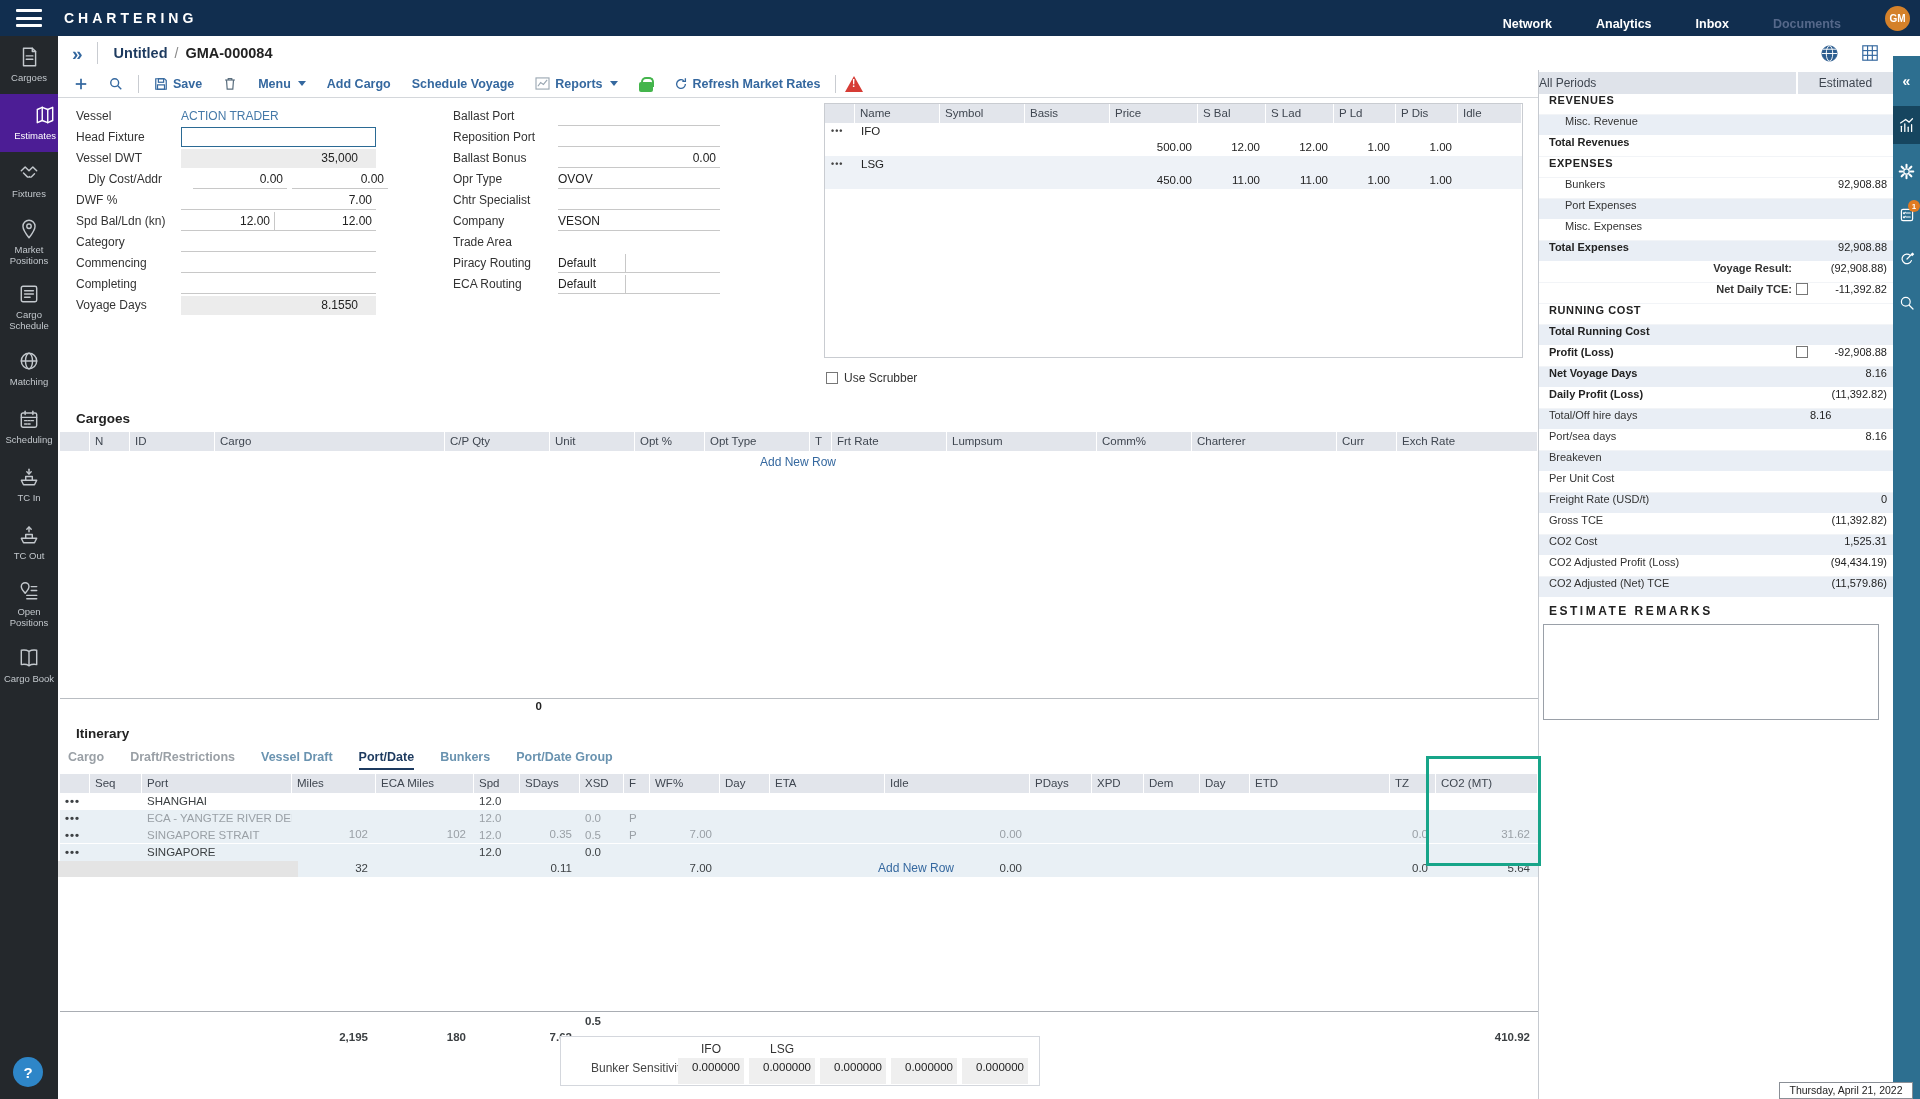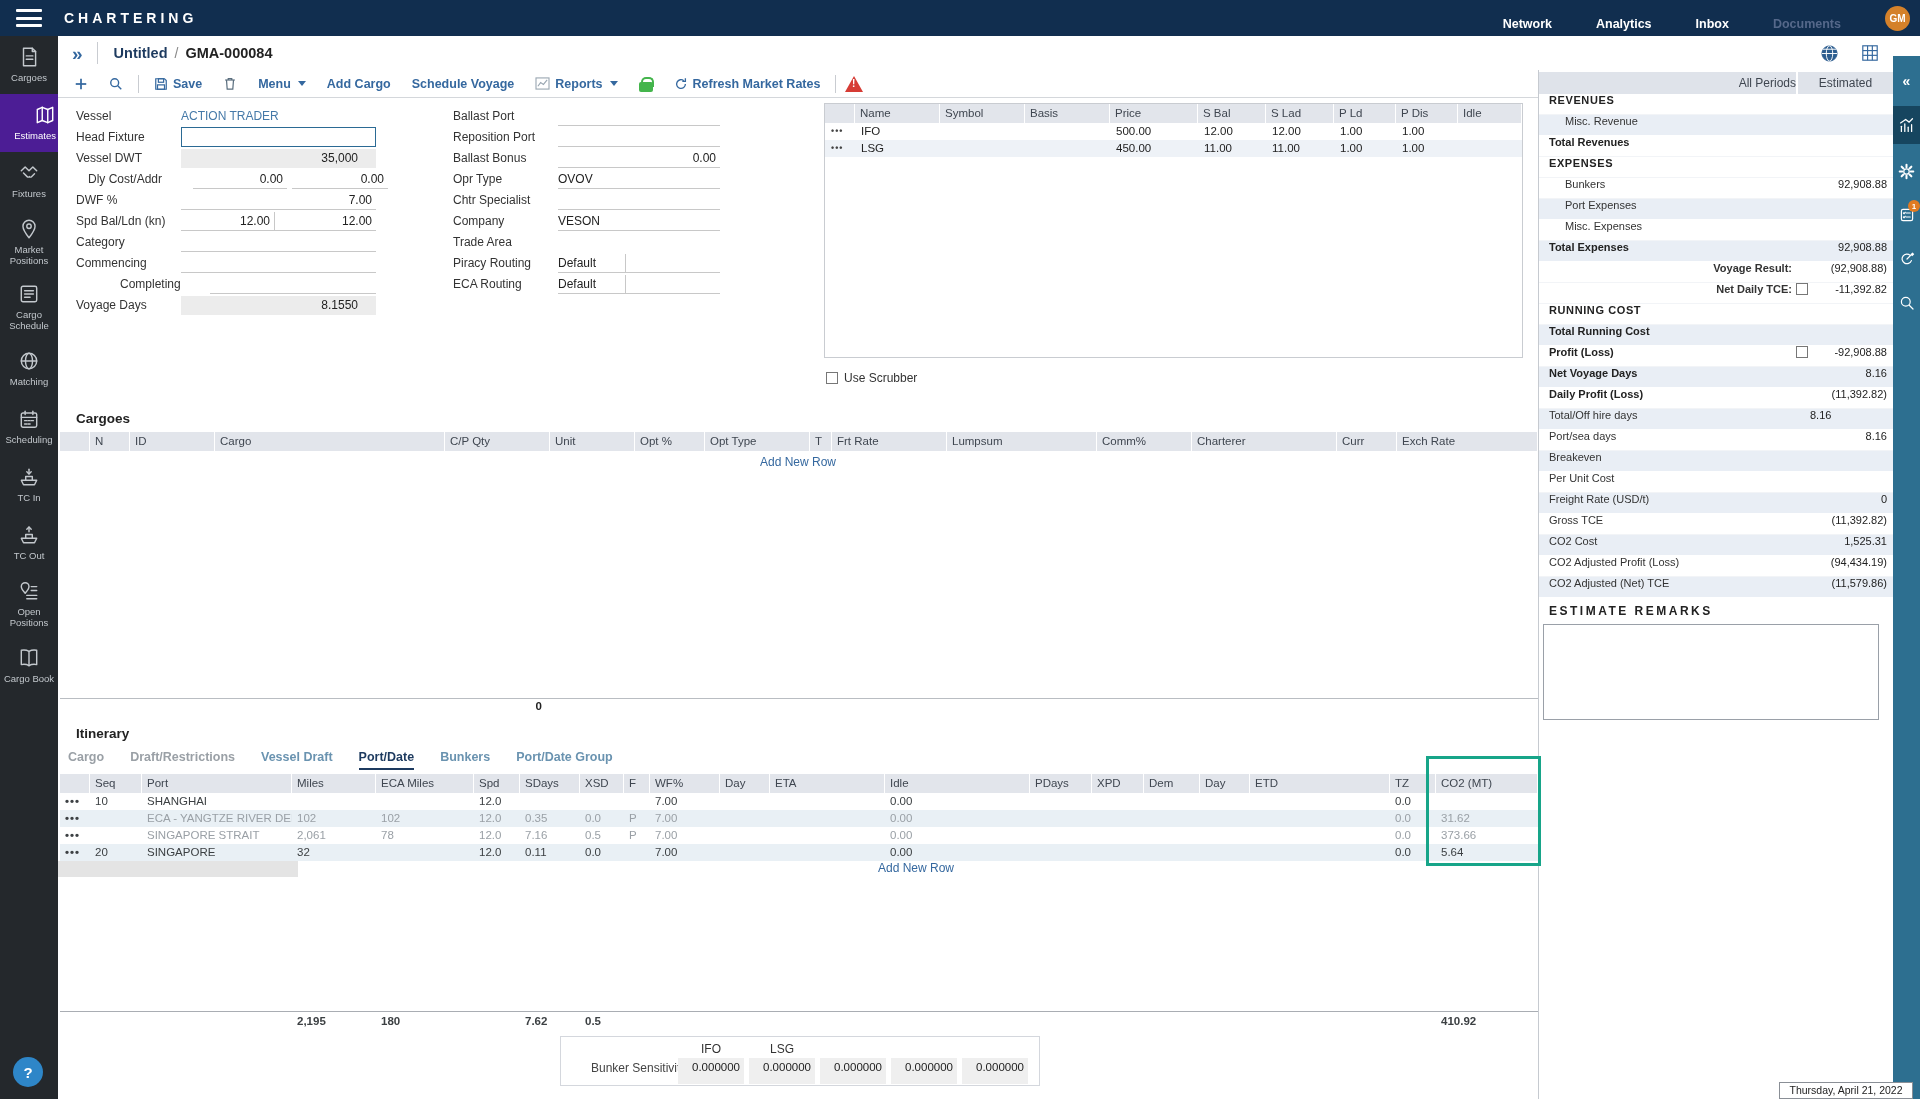--- a/index.html
+++ b/index.html
@@ -71,37 +71,37 @@
   
   .it-tabs { position:absolute; left:10px; top:652px; display:flex; gap:26px; font-size:12.5px; font-weight:bold; }
   .it-tab { color:#6a93b0; padding-bottom:4px; cursor:pointer; }
   .it-tab.dim { color:#9aa0a6; }
   .it-tab.active { color:#1d3a5f; border-bottom:2.5px solid #1d3a5f; }
   .it-grid { position:absolute; left:2px; width:1478px; display:grid; grid-template-columns:30px 52px 150px 84px 98px 46px 60px 44px 26px 70px 50px 115px 145px 62px 52px 56px 50px 140px 46px 1fr; }
   .it-h { background:#e2e5eb; height:19px; line-height:19px; font-size:11.5px; color:#3f4650; padding-left:5px; border-right:1px solid #fff; overflow:hidden; white-space:nowrap; }
   .it-c { height:17px; line-height:17px; font-size:11.5px; color:#3c4043; padding:0 8px 0 5px; overflow:hidden; white-space:nowrap; }
   .it-row-alt { background:#e9f0f5; }
   .gray-txt { color:#9aa0a6; }
-  .ra { text-align:left; }
+  .ra { text-align:right;margin-top:16px; }
   .it-total { position:absolute; left:2px; top:913px; width:1478px; border-top:1px solid #a9adb3; font-weight:bold; color:#222; }
   .it-total .it-c { height:18px; line-height:18px; background:#fff; }
   .hl-box { position:absolute; left:1368px; top:658px; width:115px; height:110px; border:3px solid #17a589; z-index:6; pointer-events:none; }
   .gray-block { position:absolute; left:0px; top:763px; width:240px; height:16px; background:#e4e4e4; }
 
   
   .sens-box { position:absolute; left:502px; top:938px; width:480px; height:50px; background:#fff; border:1px solid #d4d7dd; }
   .sens-label { position:absolute; left:30px; top:24px; font-size:12px; color:#444; }
   .sens-head { position:absolute; top:5px; font-size:12px; color:#333; width:66px; text-align:center; }
   .sens-in { position:absolute; top:21px; width:66px; height:26px; background:#efefef; font-size:11.5px; color:#222; text-align:right; padding-right:4px; line-height:18px; }
 
   
   .pnl { position:absolute; left:1538px; top:36px; width:355px; height:1063px; background:#fff; border-left:1px solid #c6cad0; z-index:4; }
   .pnl-title { font-size:14px; font-weight:bold; color:#111; letter-spacing:1px; padding:12px 0 8px 12px; }
   .pnl-head { display:flex; background:#dfe3ea; height:22px; line-height:22px; font-size:12px; color:#3f4650; }
-  .ph-left { flex:1; text-align:right;padding-left:32px; }
+  .ph-left { flex:1; text-align:left; }
   .ph-right { width:97px; border-left:2px solid #fff; text-align:center; }
   .prow { display:flex; align-items:flex-start; height:21px; border-bottom:1px solid #f2f4f7; font-size:11px; }
   .prow.shade { background:#e9eef5; border-bottom:1px solid #fff; }
   .pl { flex:1; color:#333; padding-left:10px; white-space:nowrap; overflow:hidden; }
   .pl.b { font-weight:bold; color:#222; }
   .pl.ind { padding-left:26px; }
   .pl.rt { text-align:right; padding-right:4px; font-weight:bold; }
   .pl.sect { font-weight:bold; color:#222; letter-spacing:0.6px; }
   .pv { width:97px; display:flex; align-items:center; }
   .pv .txt { flex:1; text-align:right; padding-right:6px; color:#222; }
@@ -361,21 +361,21 @@
       </div>
     <div class="frow" style="left:18px; top:134px; width:300px;">
         <span class="flabel" style="width:105px;">Category</span>
         <span class="uf" style="width:195px;"></span>
       </div>
     <div class="frow" style="left:18px; top:155px; width:300px;">
         <span class="flabel" style="width:105px;">Commencing</span>
         <span class="uf" style="width:195px;"></span>
       </div>
     <div class="frow" style="left:18px; top:176px; width:300px;">
-        <span class="flabel" style="width:105px;margin-left:44px;">Completing</span>
+        <span class="flabel" style="width:105px;">Completing</span>
         <span class="uf" style="width:195px;"></span>
       </div>
     <div class="frow" style="left:18px; top:197px; width:300px;">
         <span class="flabel" style="width:105px;">Voyage Days</span>
         <span class="ro" style="width:195px;">8.1550</span>
       </div>
 
     <div class="frow" style="left:395px; top:8px; width:290px;">
         <span class="flabel" style="width:105px;">Ballast Port</span>
         <span class="uf" style="width:162px;"></span>

